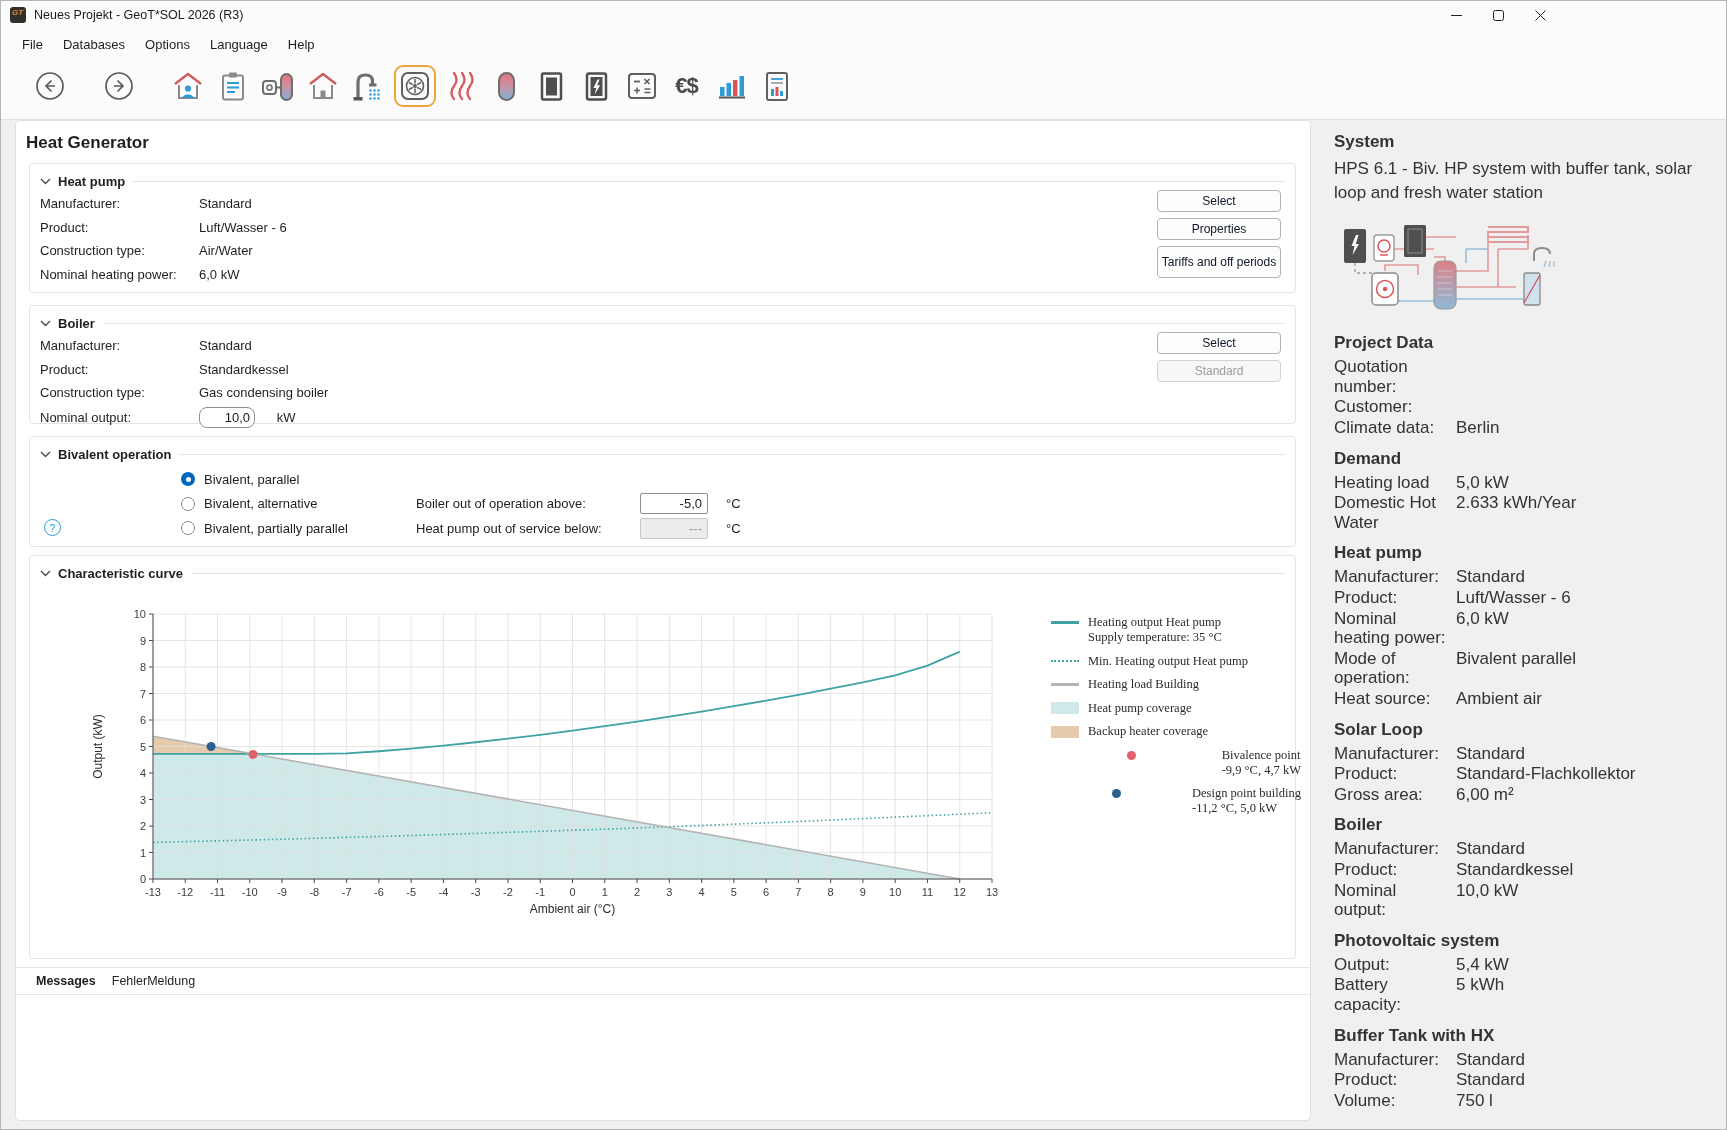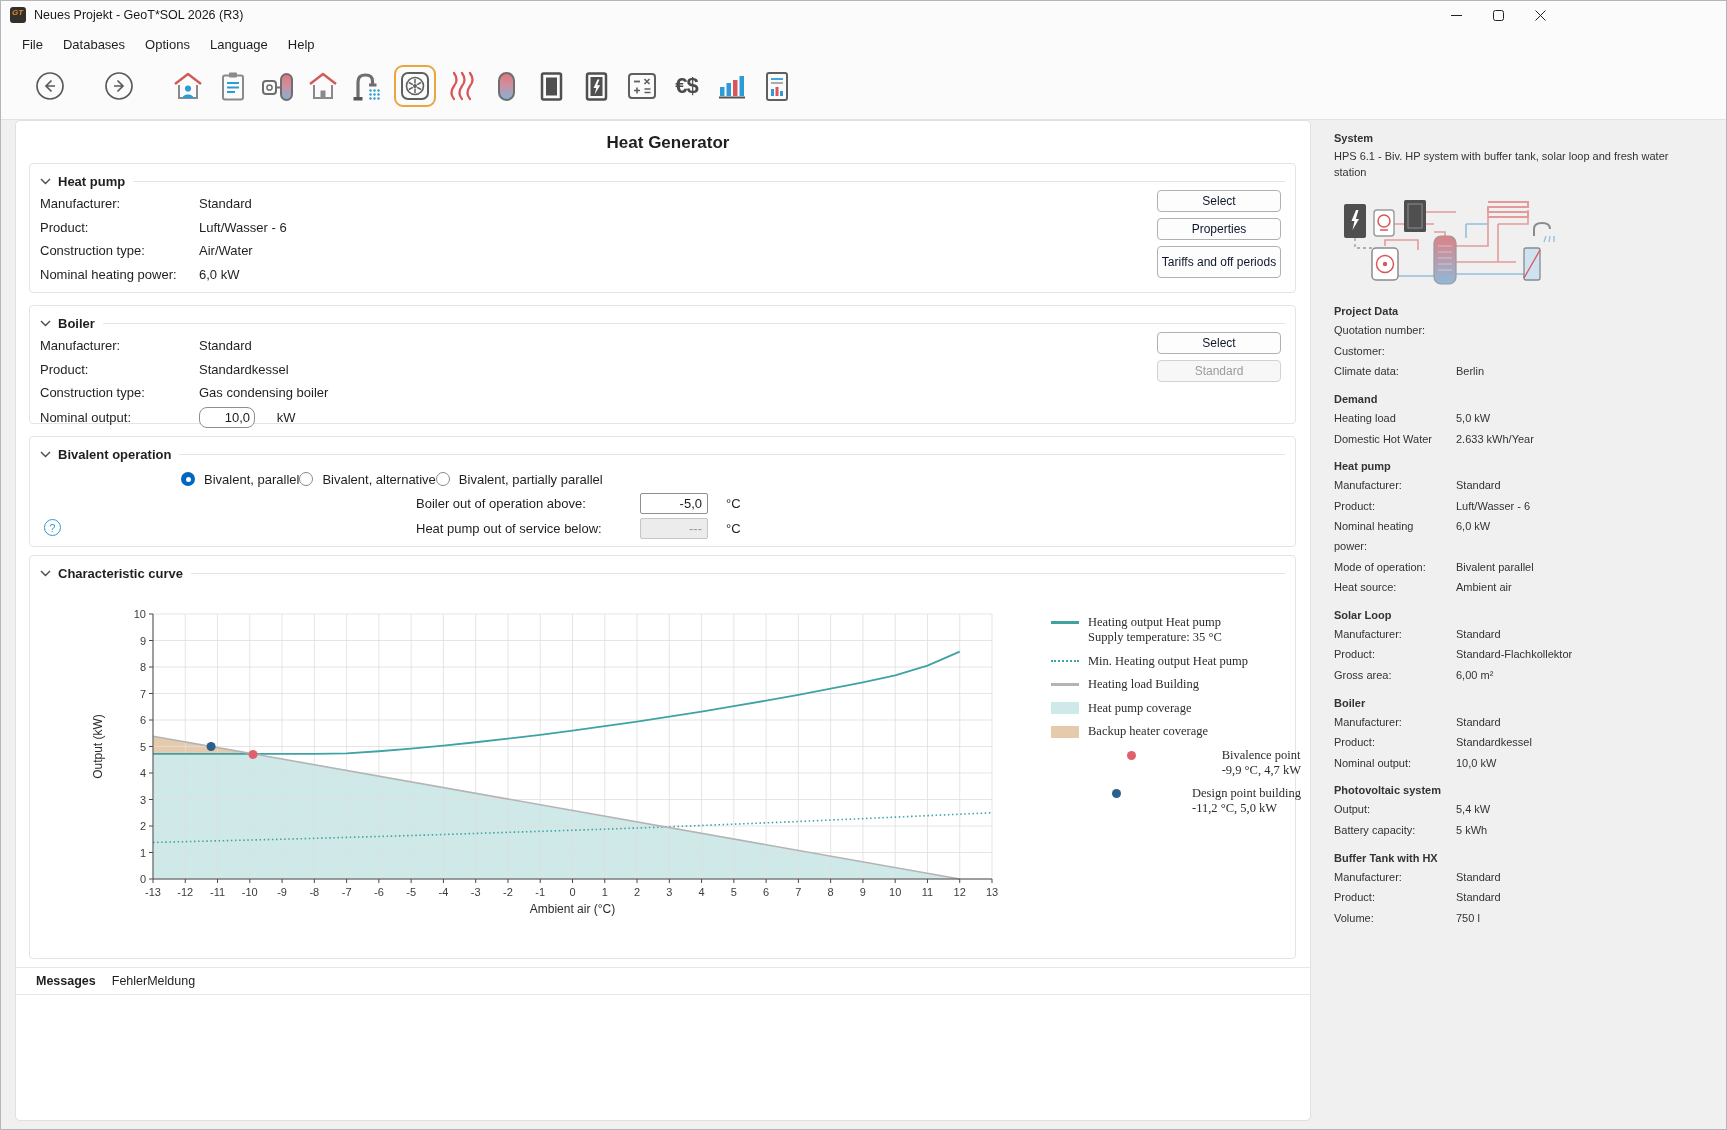--- a/index.html
+++ b/index.html
@@ -19,40 +19,40 @@
   .win-btn{width:42px;height:28px;display:flex;align-items:center;justify-content:center;}
   .menubar{height:26px;display:flex;align-items:flex-end;padding-left:11px;}
   .menu-item{font-size:13px;padding:3px 10px;border-radius:4px;}
   .toolbar{height:62px;display:flex;align-items:center;padding-left:26px;}
   .tb-icon{width:45px;height:44px;display:flex;align-items:center;justify-content:center;flex:none;}
   .tb-gap{width:24px;flex:none;}
   .tb-sel{border:2px solid #eba53f;border-radius:9px;width:38px;height:38px;margin:0 3.5px;display:flex;align-items:center;justify-content:center;}
   .econ{font-size:22px;font-weight:bold;color:#4a4a4a;letter-spacing:-1px;}
   
   .main-card{position:absolute;left:14px;top:119px;width:1296px;height:1001px;background:#fff;border:1px solid #e0e0e0;border-radius:5px;box-sizing:border-box;}
-  h1{font-size:17px;font-weight:bold;margin:12px 0 10px 10px;text-align:center;}
+  h1{font-size:17px;font-weight:bold;margin:12px 0 10px 10px;}
   .section{border:1px solid #e4e4e4;border-radius:4px;margin:0 14px 12px 13px;padding:6px 10px;position:relative;box-sizing:border-box;}
   .sec-hp{height:130px;}
   .sec-boiler{height:119px;margin-bottom:12px;}
   .sec-biv{height:111px;margin-bottom:8px;}
   .sec-curve{height:404px;}
   .sec-head{display:flex;align-items:center;font-weight:bold;font-size:13px;height:22px;}
   .sec-head svg{margin-right:7px;}
   .sec-line{flex:1;height:1px;background:#e4e4e4;margin-left:8px;}
   .kv{display:grid;grid-template-columns:159px auto;font-size:13px;line-height:23.6px;}
   .btn-col{position:absolute;right:14px;top:26px;display:flex;flex-direction:column;gap:6px;width:124px;}
   .btn{height:22px;font-size:12px;color:#0f172a;background:#fdfdfd;border:1px solid #b1b1b1;border-radius:4px;display:flex;align-items:center;justify-content:center;font-family:inherit;white-space:nowrap;padding:0 2px;}
   .btn.tall{height:32px;}
   .btn.disabled{color:#9b9b9b;background:#f7f7f7;border-color:#d2d2d2;}
   .kv-input{display:grid;grid-template-columns:159px auto;align-items:center;margin-top:2px;font-size:13px;}
   .num-input{width:46px;height:19px;text-align:right;font-size:13px;border:1px solid #8f8f8f;border-radius:8px;padding:0 4px;font-family:inherit;color:#1a1a1a;background:#fff;}
   .unit{margin-left:18px;}
   
   .biv-body{position:relative;height:76px;margin-top:2px;}
-  .radio-col{position:absolute;left:141px;top:0;display:flex;}
+  .radio-col{position:absolute;left:141px;top:0;display:flex;flex-direction:column;}
   .radio-row{display:flex;align-items:center;gap:9px;height:24.5px;font-size:13px;}
   .radio{width:14px;height:14px;border-radius:50%;border:1px solid #8a8a8a;background:#fff;box-sizing:border-box;flex:none;}
   .radio.checked{border:none;background:#0067c0;position:relative;}
   .radio.checked::after{content:'';position:absolute;left:4.5px;top:4.5px;width:5px;height:5px;background:#fff;border-radius:50%;}
   .field-col{position:absolute;left:376px;top:24.5px;display:flex;flex-direction:column;}
   .field-row{display:flex;align-items:center;height:24.5px;font-size:13px;}
   .field-label{width:224px;flex:none;}
   .tinput{width:56px;height:19px;text-align:right;font-size:13px;border:1px solid #8f8f8f;border-radius:2px;padding:0 5px;font-family:inherit;color:#1a1a1a;background:#fff;flex:none;}
   .tinput.disabled{background:#ececec;border-color:#c6c6c6;color:#969696;}
   .help-badge{position:absolute;left:14px;bottom:10px;width:15px;height:15px;border:1.5px solid #2f9ad0;border-radius:50%;color:#2f9ad0;font-size:10.5px;display:flex;align-items:center;justify-content:center;}
@@ -66,21 +66,21 @@
   .lg-swatch.line-solid{height:2.5px;background:var(--c);margin-top:6px;}
   .lg-swatch.line-dotted{height:0;border-top:2.5px dotted var(--c);margin-top:6px;}
   .lg-swatch.rect{height:12px;background:var(--c);margin-top:1.5px;}
   .lg-swatch.dot{width:9px;height:9px;border-radius:50%;background:var(--c);margin:3px auto 0;}
   .lg-text .l2{display:block;}
   .lg-text .l2:empty{display:none;}
   
   .statusbar{position:absolute;left:0;right:0;top:846px;height:26px;border-top:1px solid #e6e6e6;border-bottom:1px solid #e6e6e6;display:flex;align-items:center;padding-left:20px;gap:16px;font-size:12.5px;}
   .sb-messages{font-weight:bold;}
   
-  .sidebar{position:absolute;left:1317px;top:119px;width:410px;bottom:0;box-sizing:border-box;padding:10px 25px 0 16px;font-size:11px;color:#333;}
+  .sidebar{position:absolute;left:1317px;top:119px;width:410px;bottom:0;box-sizing:border-box;padding:10px 25px 0 16px;font-size:17px;color:#333;}
   .side-title{font-weight:bold;margin:2px 0 5px;}
   .side-desc{line-height:1.42;}
   .schematic{margin:10px 0 0 4px;}
   .sb-sec-title{font-weight:bold;margin:11px 0 4px;}
   .sb-row{display:grid;grid-template-columns:112px 1fr;column-gap:10px;line-height:19.6px;margin-bottom:1px;}
 </style>
 </head>
 <body>
 
 <svg width="0" height="0" style="position:absolute" aria-hidden="true">

